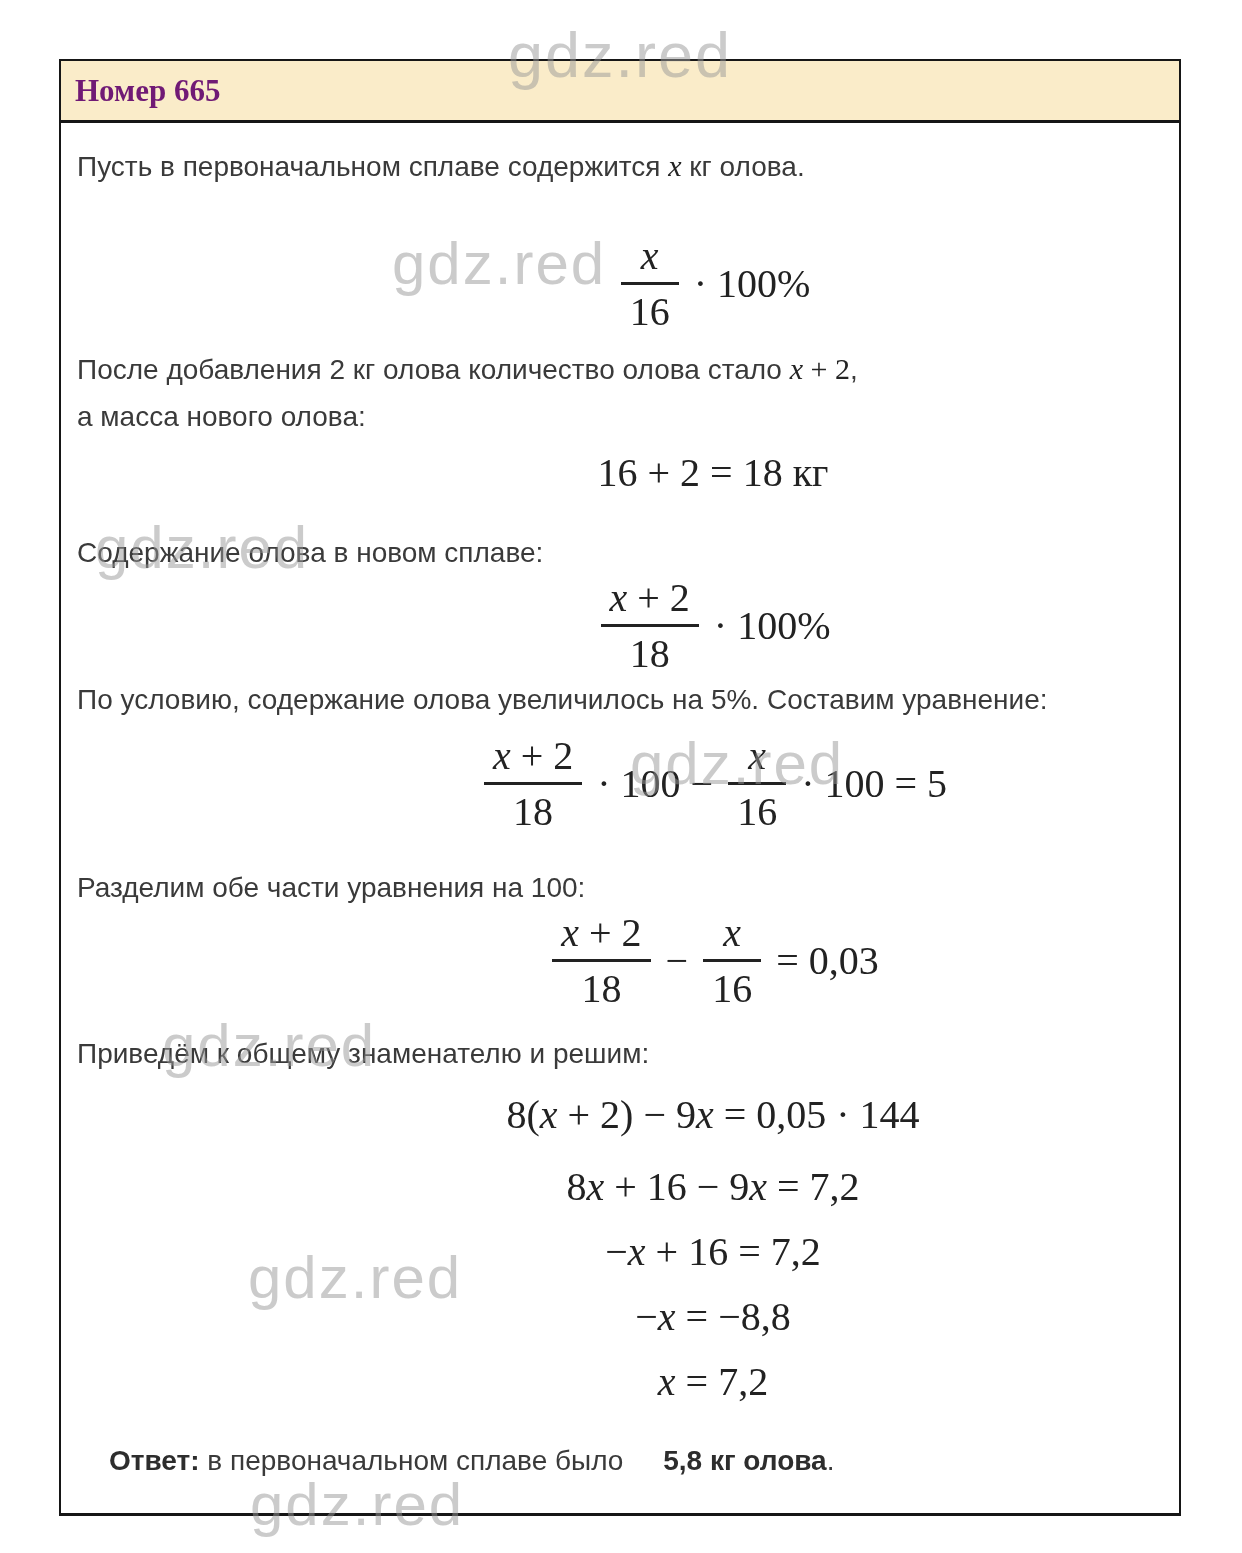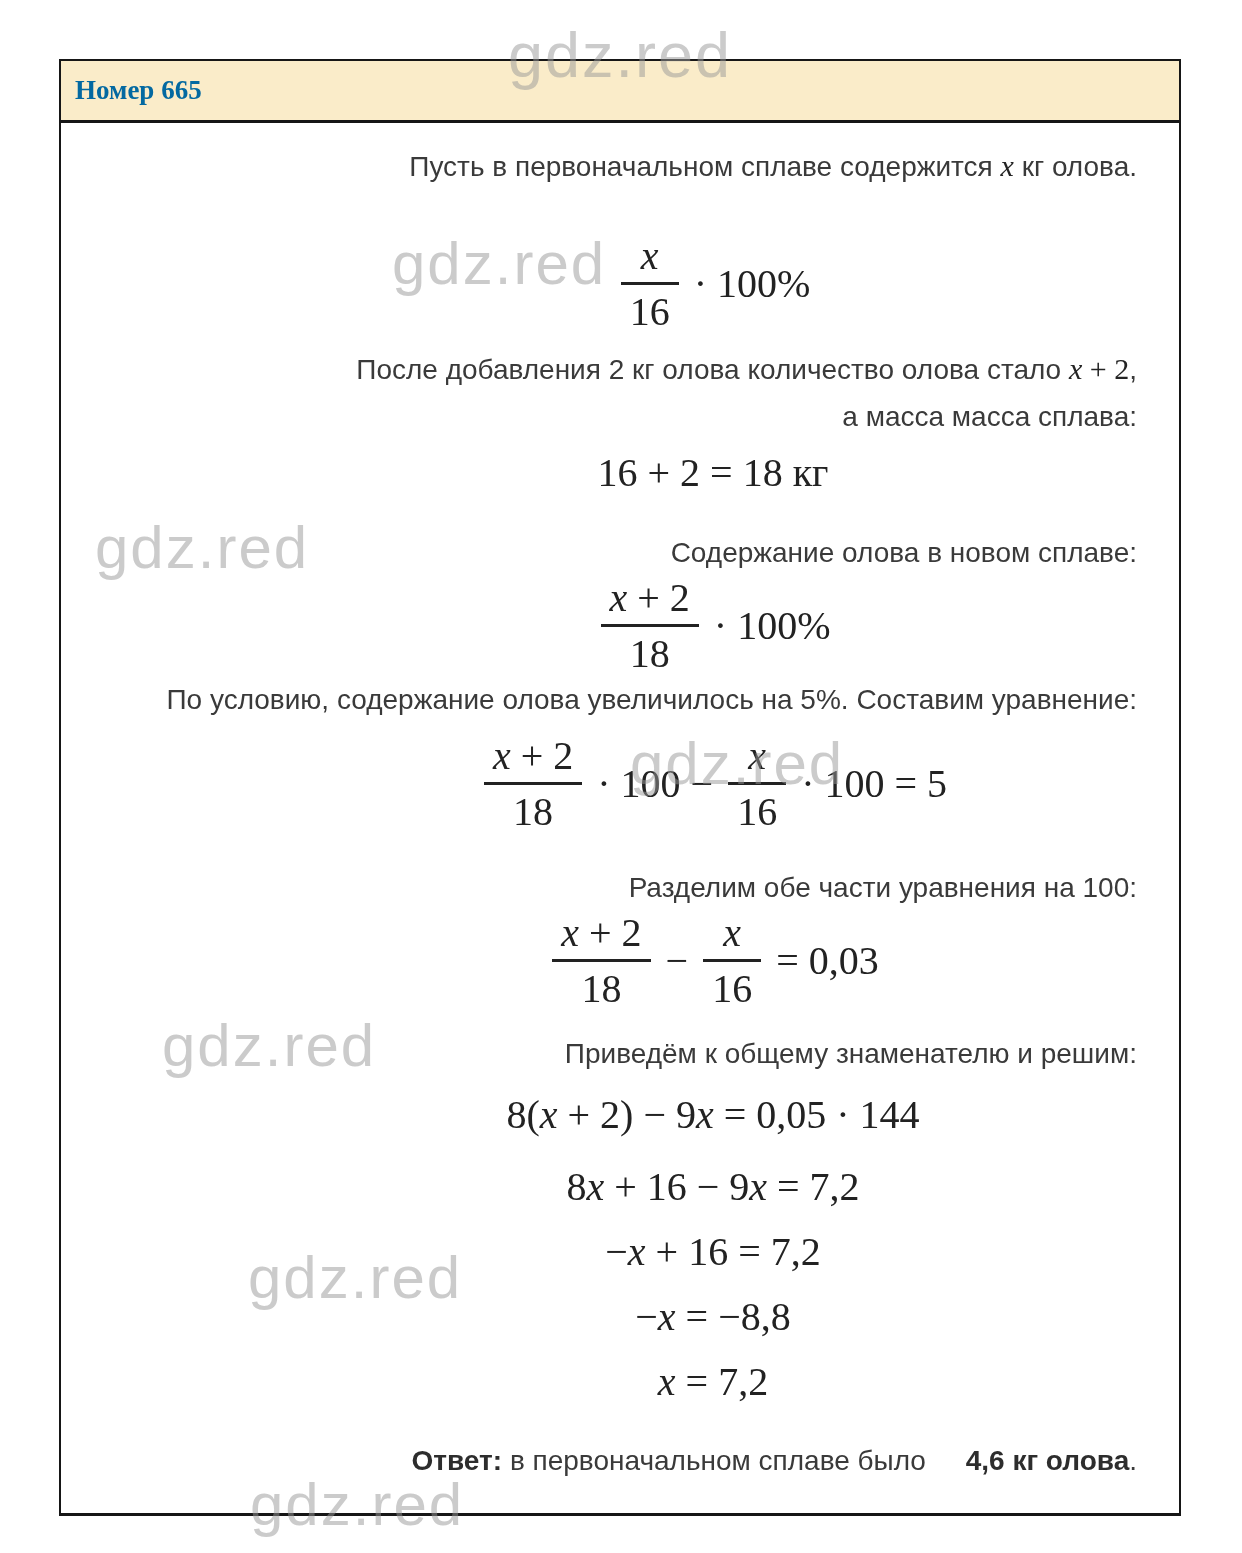--- a/index.html
+++ b/index.html
@@ -21,24 +21,24 @@
   }
   .header-bar{
     height:59px;
     background:var(--header-bg,#faecc9);
     border-bottom:3px solid var(--border,#161616);
     display:flex;align-items:center;
     padding-left:14px;
   }
   .header-bar .title{
     font-family:"Liberation Serif",serif;
-    font-weight:bold;font-size:27px;color:#0369a1;
+    font-weight:bold;font-size:31px;color:#701a75;
   }
   
-  .row{position:absolute;z-index:3;text-align:right;}
+  .row{position:absolute;z-index:3;}
   .par{
     left:77px;width:1060px;
     font-size:28px;color:var(--text,#3a3a3a);
     line-height:48px;white-space:nowrap;
   }
   .par .tk-i,.par .tk-r{
     font-family:"Liberation Serif",serif;font-size:30px;color:#242424;
   }
   .tk-i{font-family:"Liberation Serif",serif;font-style:italic;}
   .tk-r{font-family:"Liberation Serif",serif;}
@@ -79,35 +79,35 @@
 
   <div class="box">
     <div class="header-bar">
       <span class="title">Номер 665</span>
     </div>
   </div>
 
   <div class="row par" style="top:142px"><span class="tk-s">Пусть в первоначальном сплаве содержится </span><span class="tk-i">x</span><span class="tk-s"> кг олова.</span></div>
   <div class="row eq" style="top:239px"><span class="frac"><span class="num"><span class="tk-i">x</span></span><span class="den"><span class="tk-r">16</span></span></span><span class="tk-r"> · 100%</span></div>
   <div class="row par" style="top:345px"><span class="tk-s">После добавления 2 кг олова количество олова стало </span><span class="tk-i">x</span><span class="tk-r"> + 2</span><span class="tk-s">,</span></div>
-  <div class="row par" style="top:393px"><span class="tk-s">а масса масса сплава:</span></div>
+  <div class="row par" style="top:393px"><span class="tk-s">а масса нового олова:</span></div>
   <div class="row eq" style="top:447px"><span class="tk-r">16 + 2 = 18 кг</span></div>
   <div class="row par" style="top:529px"><span class="tk-s">Содержание олова в новом сплаве:</span></div>
   <div class="row eq" style="top:581px"><span class="frac"><span class="num"><span class="tk-i">x</span><span class="tk-r"> + 2</span></span><span class="den"><span class="tk-r">18</span></span></span><span class="tk-r"> · 100%</span></div>
   <div class="row par" style="top:676px"><span class="tk-s">По условию, содержание олова увеличилось на 5%. Составим уравнение:</span></div>
   <div class="row eq" style="top:739px"><span class="frac"><span class="num"><span class="tk-i">x</span><span class="tk-r"> + 2</span></span><span class="den"><span class="tk-r">18</span></span></span><span class="tk-r"> · 100 − </span><span class="frac"><span class="num"><span class="tk-i">x</span></span><span class="den"><span class="tk-r">16</span></span></span><span class="tk-r"> · 100 = 5</span></div>
   <div class="row par" style="top:864px"><span class="tk-s">Разделим обе части уравнения на 100:</span></div>
   <div class="row eq" style="top:916px"><span class="frac"><span class="num"><span class="tk-i">x</span><span class="tk-r"> + 2</span></span><span class="den"><span class="tk-r">18</span></span></span><span class="tk-r"> − </span><span class="frac"><span class="num"><span class="tk-i">x</span></span><span class="den"><span class="tk-r">16</span></span></span><span class="tk-r"> = 0,03</span></div>
   <div class="row par" style="top:1030px"><span class="tk-s">Приведём к общему знаменателю и решим:</span></div>
   <div class="row eq" style="top:1089px"><span class="tk-r">8(</span><span class="tk-i">x</span><span class="tk-r"> + 2) − 9</span><span class="tk-i">x</span><span class="tk-r"> = 0,05 · 144</span></div>
   <div class="row eq" style="top:1161px"><span class="tk-r">8</span><span class="tk-i">x</span><span class="tk-r"> + 16 − 9</span><span class="tk-i">x</span><span class="tk-r"> = 7,2</span></div>
   <div class="row eq" style="top:1226px"><span class="tk-r">−</span><span class="tk-i">x</span><span class="tk-r"> + 16 = 7,2</span></div>
   <div class="row eq" style="top:1291px"><span class="tk-r">−</span><span class="tk-i">x</span><span class="tk-r"> = −8,8</span></div>
   <div class="row eq" style="top:1356px"><span class="tk-i">x</span><span class="tk-r"> = 7,2</span></div>
-  <div class="row par" style="top:1437px"><span class="tk-b">Ответ:</span><span class="tk-s"> в первоначальном сплаве было </span><span class="tk-b">4,6 кг олова</span><span class="tk-s">.</span></div>
+  <div class="row par" style="top:1437px"><span class="tk-b">Ответ:</span><span class="tk-s"> в первоначальном сплаве было </span><span class="tk-b">5,8 кг олова</span><span class="tk-s">.</span></div>
 
   <div class="watermark" id="wm1">gdz.red</div>
   <div class="watermark" id="wm2">gdz.red</div>
   <div class="watermark" id="wm3">gdz.red</div>
   <div class="watermark" id="wm4">gdz.red</div>
   <div class="watermark" id="wm5">gdz.red</div>
   <div class="watermark" id="wm6">gdz.red</div>
   <div class="watermark" id="wm7">gdz.red</div>
 
 </div>

